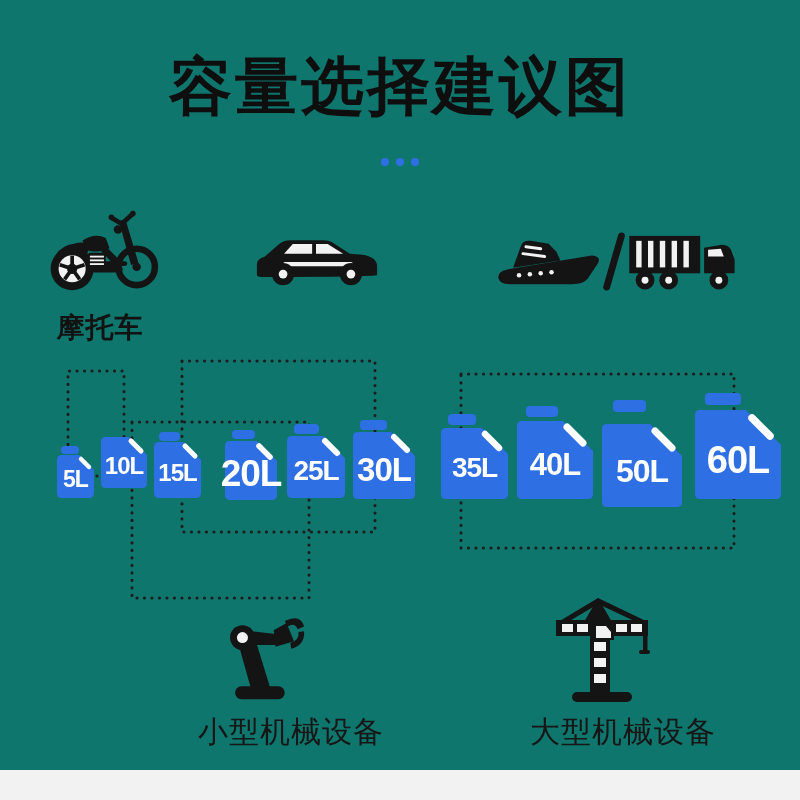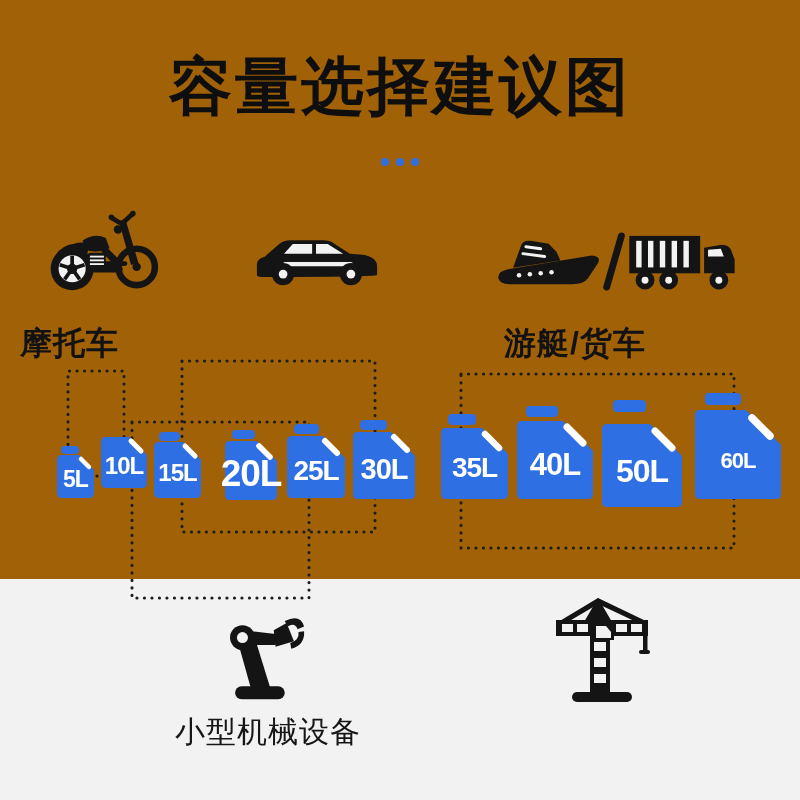--- a/index.html
+++ b/index.html
@@ -1,32 +1,32 @@
 <!DOCTYPE html>
 <html><head>
 <meta charset="utf-8">
 <style>
   html,body{margin:0;padding:0;}
   body{background:#f2f2f3;width:800px;height:800px;overflow:hidden;
        font-family:"Liberation Sans","DejaVu Sans",sans-serif;}
-  .stage{position:relative;width:800px;height:579px;background:#a16207;}
+  .stage{position:relative;width:800px;height:770px;background:#0f766e;}
 
   .title{position:absolute;left:0;top:44px;width:800px;text-align:center;
          font-size:63px;font-weight:900;color:#0e0e0e;letter-spacing:3px;}
   .deco-dots{position:absolute;left:0;top:158px;width:800px;display:flex;
              justify-content:center;gap:7px;}
   .deco-dots i{width:8px;height:8px;border-radius:50%;background:#2e6fe4;display:block;}
 
   .icon{position:absolute;}
   .icon svg{display:block;width:100%;height:100%;}
 
-  .vlabel{position:absolute;top:322px;font-size:32px;
+  .vlabel{position:absolute;top:309px;text-align:center;font-size:28px;
           font-weight:700;color:#121212;letter-spacing:1px;white-space:nowrap;}
   .mlabel{position:absolute;top:712px;text-align:center;font-size:30px;
-          font-weight:500;color:#161616;letter-spacing:1px;white-space:nowrap;}
+          font-weight:500;color:#161616;letter-spacing:1px;white-space:nowrap;margin-left:23px;}
 
   #connectors{position:absolute;left:0;top:0;z-index:1;}
 
   .can{position:absolute;z-index:2;}
   .can .cap{position:absolute;top:0;background:#2e6fe4;border-radius:4px;}
   .can .body{position:absolute;left:0;width:100%;}
   .can .body svg{display:block;width:100%;height:100%;}
   .can .can-label{position:absolute;left:0;top:0;width:100%;height:100%;
         display:flex;align-items:center;justify-content:center;
         color:#ffffff;font-weight:700;letter-spacing:-1px;
@@ -135,21 +135,20 @@
           <circle cx="152" cy="51" r="3.5" fill="#f2f2f3"></circle>
         <circle cx="176" cy="51" r="9.5"></circle>
           <circle cx="176" cy="51" r="3.5" fill="#f2f2f3"></circle>
         <circle cx="227" cy="51" r="9.5"></circle>
           <circle cx="227" cy="51" r="3.5" fill="#f2f2f3"></circle>
       </g>
     </svg>
   </div>
 
   <div class="vlabel" style="left:20px;width:160px">摩托车</div>
-  <div class="vlabel" style="left:504px;width:200px">游艇/货车</div>
 
   <div class="can" style="left:57px;top:446px;width:37px">
     <div class="cap" style="left:4px;width:18px;height:8px"></div>
     <div class="body" style="top:9px;height:43px">
       <svg viewBox="0 0 37 43" preserveAspectRatio="none">
           <path fill="#2e6fe4" d="M5 0 L22 0 L37 15 L37 38 Q37 43 32 43 L5 43 Q0 43 0 38 L0 5 Q0 0 5 0 Z"></path>
         </svg>
       <svg viewBox="0 0 37 43" style="position:absolute;left:0;top:0">
           <line x1="24" y1="4" x2="32" y2="12" stroke="#fff" stroke-width="4.5" stroke-linecap="round"></line>
         </svg>
@@ -211,21 +210,21 @@
 
   <div class="can" style="left:353px;top:420px;width:62px">
     <div class="cap" style="left:7px;width:27px;height:10px"></div>
     <div class="body" style="top:12px;height:67px">
       <svg viewBox="0 0 62 67" preserveAspectRatio="none">
           <path fill="#2e6fe4" d="M5 0 L38 0 L62 24 L62 62 Q62 67 57 67 L5 67 Q0 67 0 62 L0 5 Q0 0 5 0 Z"></path>
         </svg>
       <svg viewBox="0 0 62 67" style="position:absolute;left:0;top:0">
           <line x1="41" y1="5" x2="54" y2="18" stroke="#fff" stroke-width="6" stroke-linecap="round"></line>
         </svg>
-      <span class="can-label" style="font-size:29px">30L</span>
+      <span class="can-label" style="font-size:33px">30L</span>
     </div>
   </div>
 
   <div class="can" style="left:441px;top:414px;width:67px">
     <div class="cap" style="left:7px;width:28px;height:11px"></div>
     <div class="body" style="top:14px;height:71px">
       <svg viewBox="0 0 67 71" preserveAspectRatio="none">
           <path fill="#2e6fe4" d="M5 0 L41 0 L67 26 L67 66 Q67 71 62 71 L5 71 Q0 71 0 66 L0 5 Q0 0 5 0 Z"></path>
         </svg>
       <svg viewBox="0 0 67 71" style="position:absolute;left:0;top:0">
@@ -263,21 +262,21 @@
 
   <div class="can" style="left:695px;top:393px;width:86px">
     <div class="cap" style="left:10px;width:36px;height:12px"></div>
     <div class="body" style="top:17px;height:89px">
       <svg viewBox="0 0 86 89" preserveAspectRatio="none">
           <path fill="#2e6fe4" d="M5 0 L51 0 L86 35 L86 84 Q86 89 81 89 L5 89 Q0 89 0 84 L0 5 Q0 0 5 0 Z"></path>
         </svg>
       <svg viewBox="0 0 86 89" style="position:absolute;left:0;top:0">
           <line x1="57" y1="8" x2="75" y2="26" stroke="#fff" stroke-width="7.5" stroke-linecap="round"></line>
         </svg>
-      <span class="can-label" style="font-size:22px">60L</span>
+      <span class="can-label" style="font-size:38px">60L</span>
     </div>
   </div>
 
   <div class="icon" style="left:213px;top:610px;width:92px;height:92px">
     <svg viewBox="0 0 100 100">
       <g fill="#141414">
         <rect x="24" y="83" width="54" height="14" rx="7"></rect>
         <polygon points="28,38 46,32 62,84 42,88"></polygon>
         <polygon points="32,22 68,26 68,38 32,38"></polygon>
         <polygon points="66,22 80,14 88,34 68,40"></polygon>
@@ -309,14 +308,15 @@
           <polygon points="46,34 56,34 61,40 61,46 46,46"></polygon>
           <rect x="44" y="50" width="12" height="9"></rect>
           <rect x="44" y="66" width="12" height="9"></rect>
           <rect x="44" y="82" width="12" height="9"></rect>
         </g>
       </g>
     </svg>
   </div>
 
   <div class="mlabel" style="left:168px;width:200px">小型机械设备</div>
+  <div class="mlabel" style="left:500px;width:200px">大型机械设备</div>
 
 </div>
 
 </body></html>

